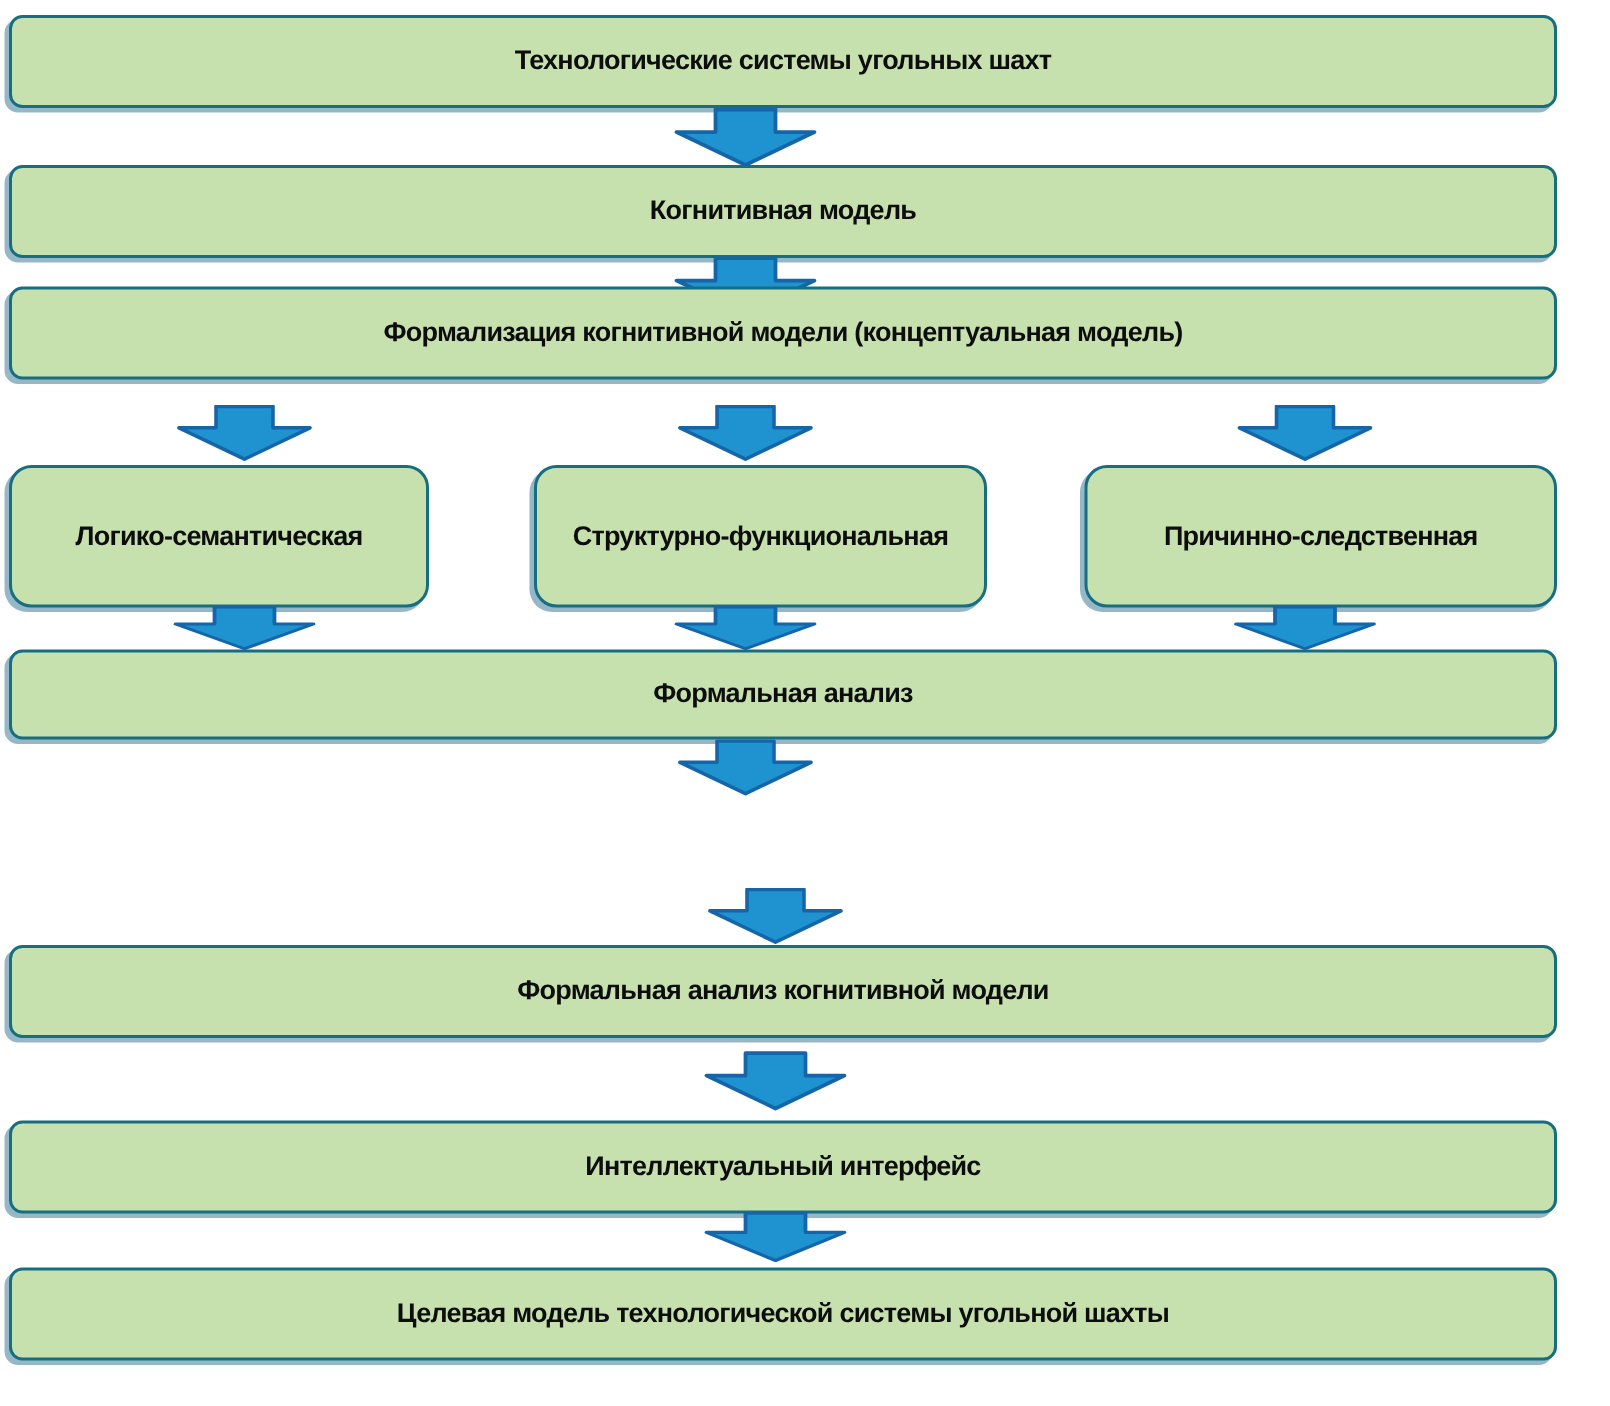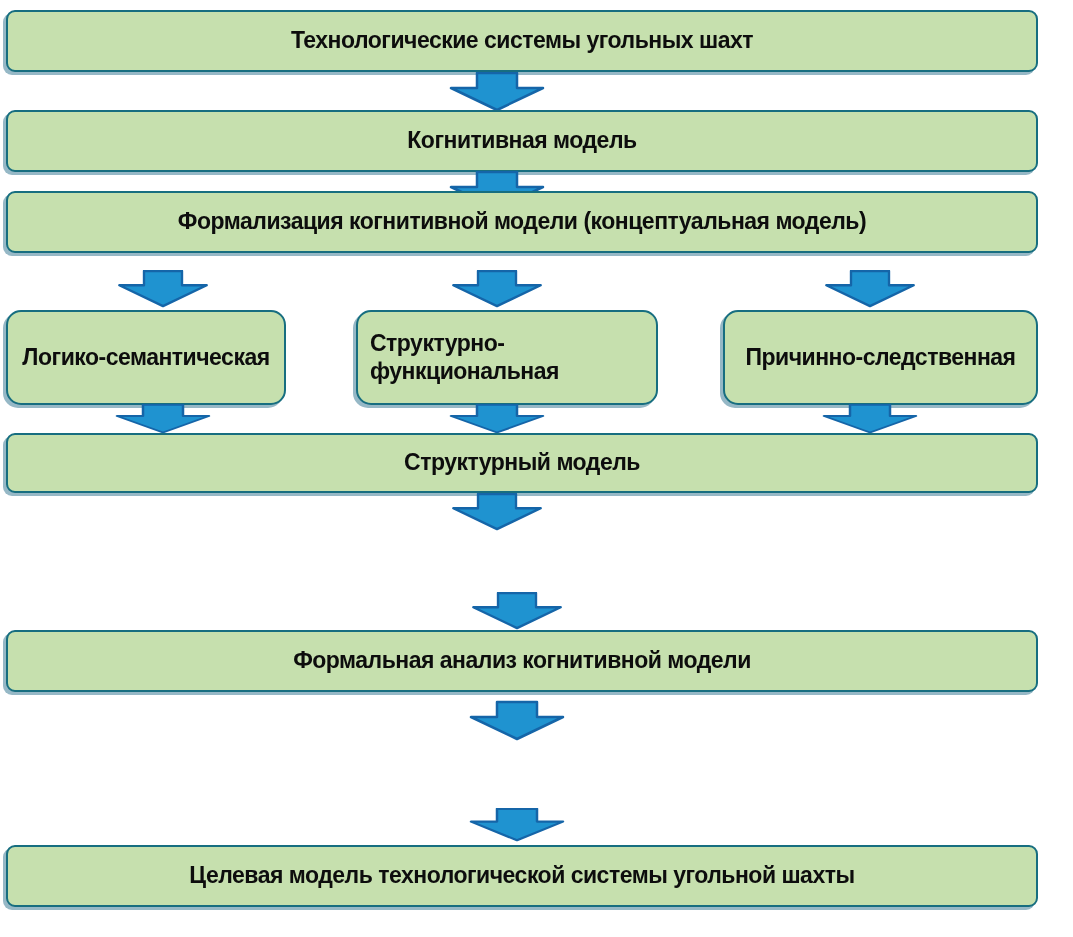--- a/index.html
+++ b/index.html
@@ -21,21 +21,21 @@
     background: var(--box-fill, #c6e0ae);
     border: 2px solid var(--box-border, #176e80);
     border-radius: 9px;
     box-shadow: -3px 3px 0 rgba(23, 98, 128, 0.45);
     display: flex;
     align-items: center;
     justify-content: center;
     text-align: left;
     color: var(--text, #0d0d0d);
     font-weight: 700;
-    font-size: 23px;
+    font-size: 18px;
     letter-spacing: -0.5px;
     line-height: 1.18;
     padding: 2px 12px;
   }
   .box.full { left: 6px; width: 1032px; height: 62px; }
   .box.branch { height: 95px; border-radius: 15px; }
   .nowrap { white-space: nowrap; }
   .arrow {
     position: absolute;
     display: block;
@@ -96,40 +96,43 @@
     <polygon points="28,1 68,1 68,16 94,16 48,38 2,16 28,16"></polygon>
   </svg>
   <svg class="arrow" style="left:449px; top:404px;" width="96" height="30" viewBox="0 0 96 40" preserveAspectRatio="none">
     <polygon points="28,1 68,1 68,16 94,16 48,38 2,16 28,16"></polygon>
   </svg>
   <svg class="arrow" style="left:822px; top:404px;" width="96" height="30" viewBox="0 0 96 40" preserveAspectRatio="none">
     <polygon points="28,1 68,1 68,16 94,16 48,38 2,16 28,16"></polygon>
   </svg>
 
   <div class="box full" style="top:433px; height:60px;">
-    <span>Структурный модель</span>
+    <span>Формальная анализ</span>
   </div>
 
   <svg class="arrow" style="left:449px; top:493px;" width="96" height="38" viewBox="0 0 96 40">
     <polygon points="28,1 68,1 68,16 94,16 48,38 2,16 28,16"></polygon>
   </svg>
 
 
   <svg class="arrow" style="left:469px; top:592px;" width="96" height="38" viewBox="0 0 96 40">
     <polygon points="28,1 68,1 68,16 94,16 48,38 2,16 28,16"></polygon>
   </svg>
 
   <div class="box full" style="top:630px;">
     <span>Формальная анализ когнитивной модели</span>
   </div>
 
   <svg class="arrow" style="left:469px; top:700px;" width="96" height="42" viewBox="0 0 96 40">
     <polygon points="28,1 68,1 68,16 94,16 48,38 2,16 28,16"></polygon>
   </svg>
 
+  <div class="box full" style="top:747px;">
+    <span>Интеллектуальный интерфейс</span>
+  </div>
 
   <svg class="arrow" style="left:469px; top:808px;" width="96" height="34" viewBox="0 0 96 40" preserveAspectRatio="none">
     <polygon points="28,1 68,1 68,16 94,16 48,38 2,16 28,16"></polygon>
   </svg>
 
   <div class="box full" style="top:845px;">
     <span>Целевая модель технологической системы угольной шахты</span>
   </div>
 
 </div>

